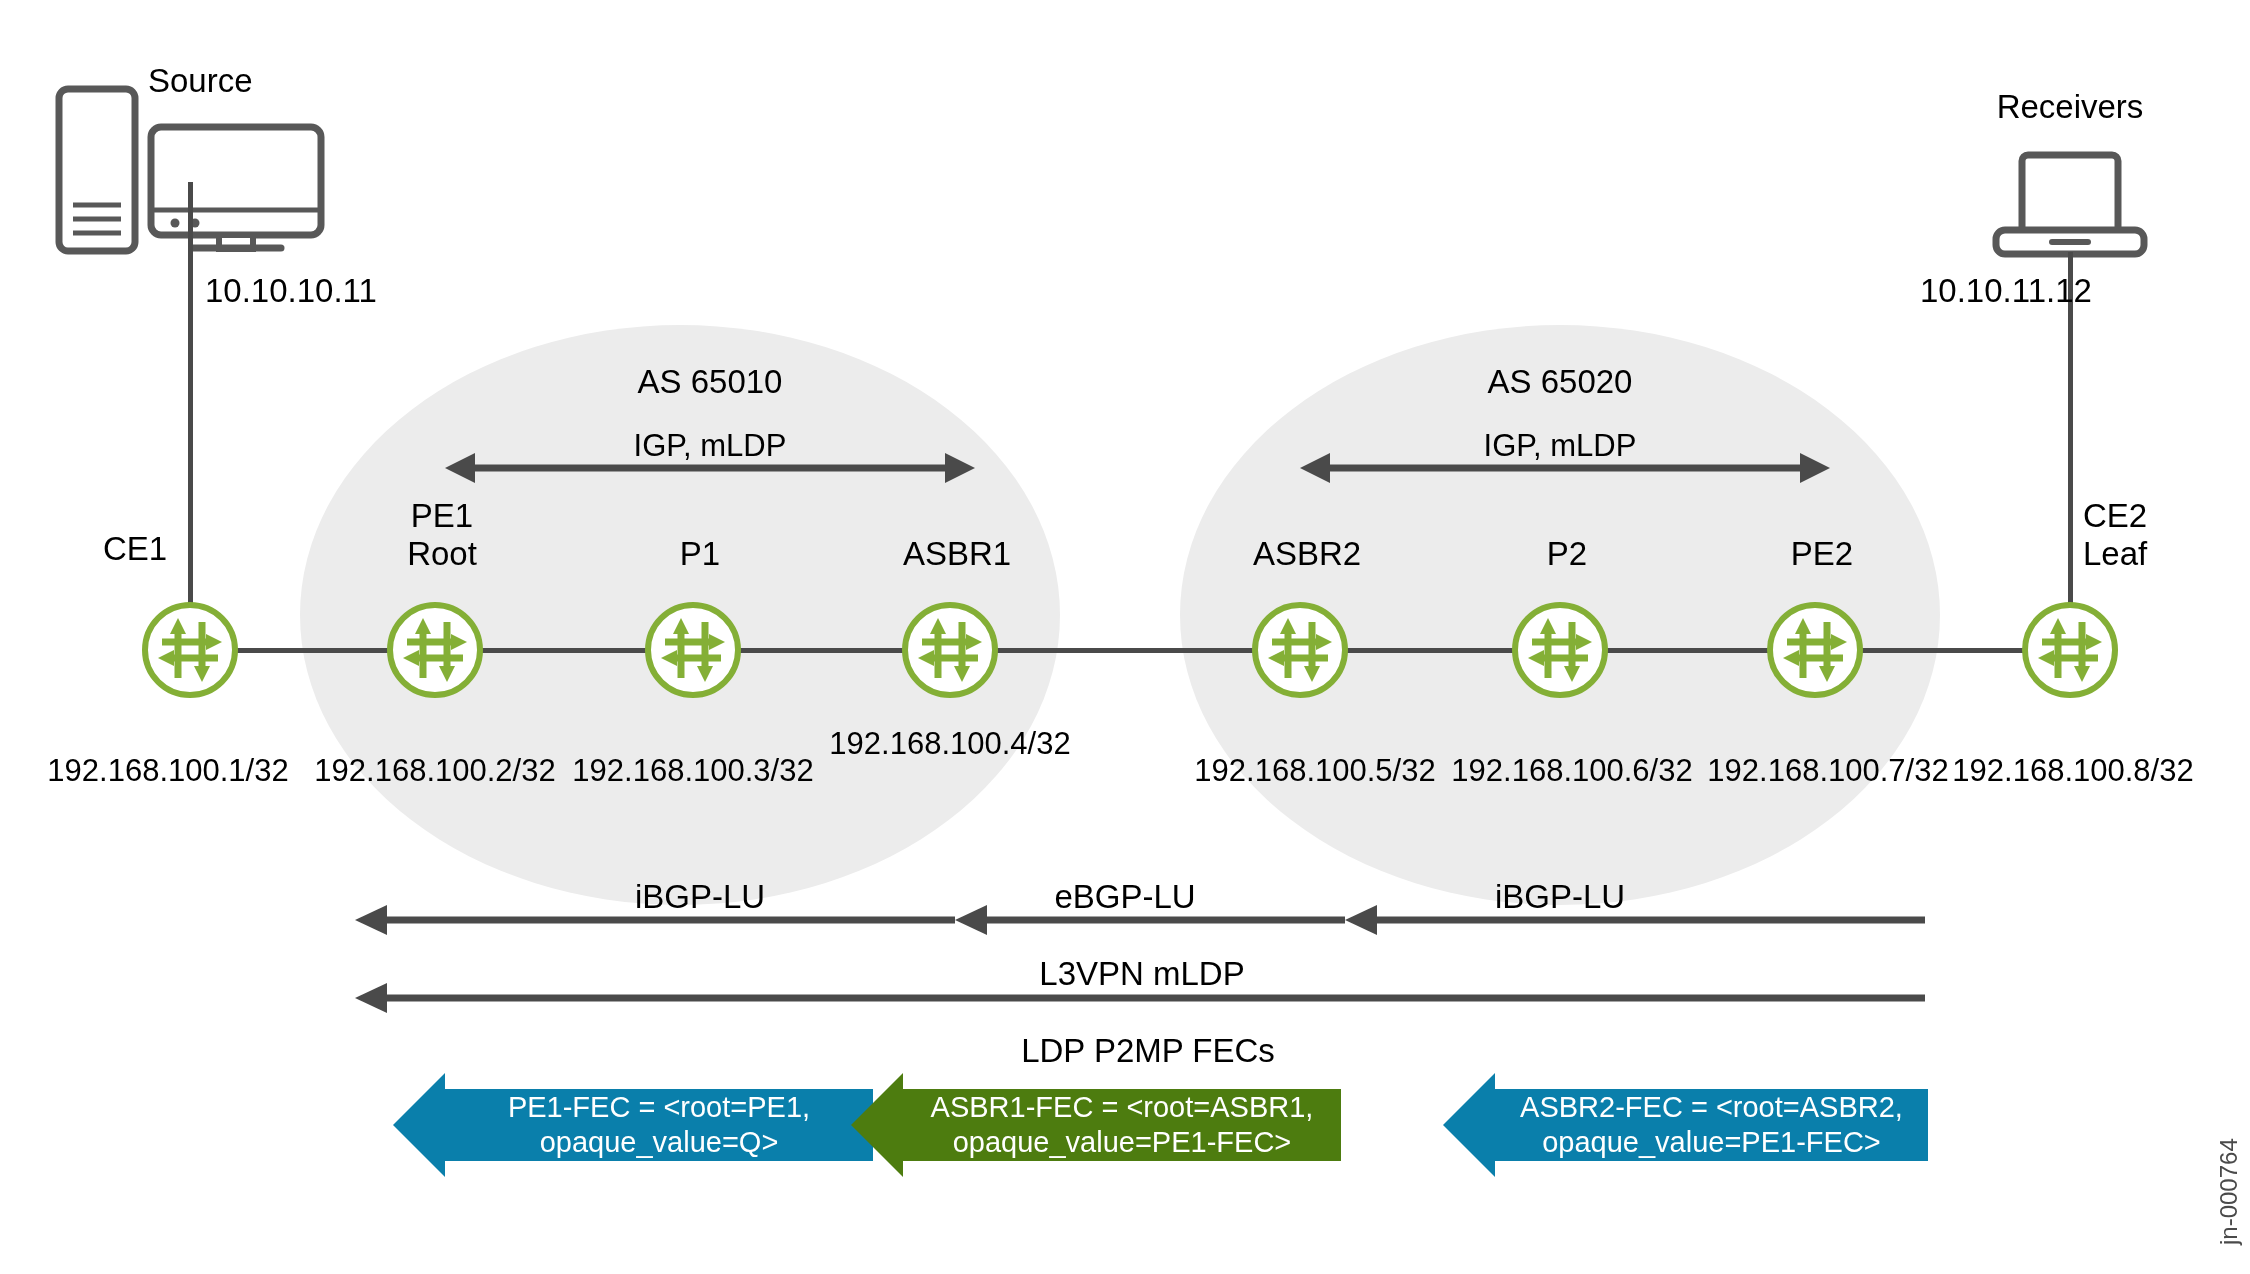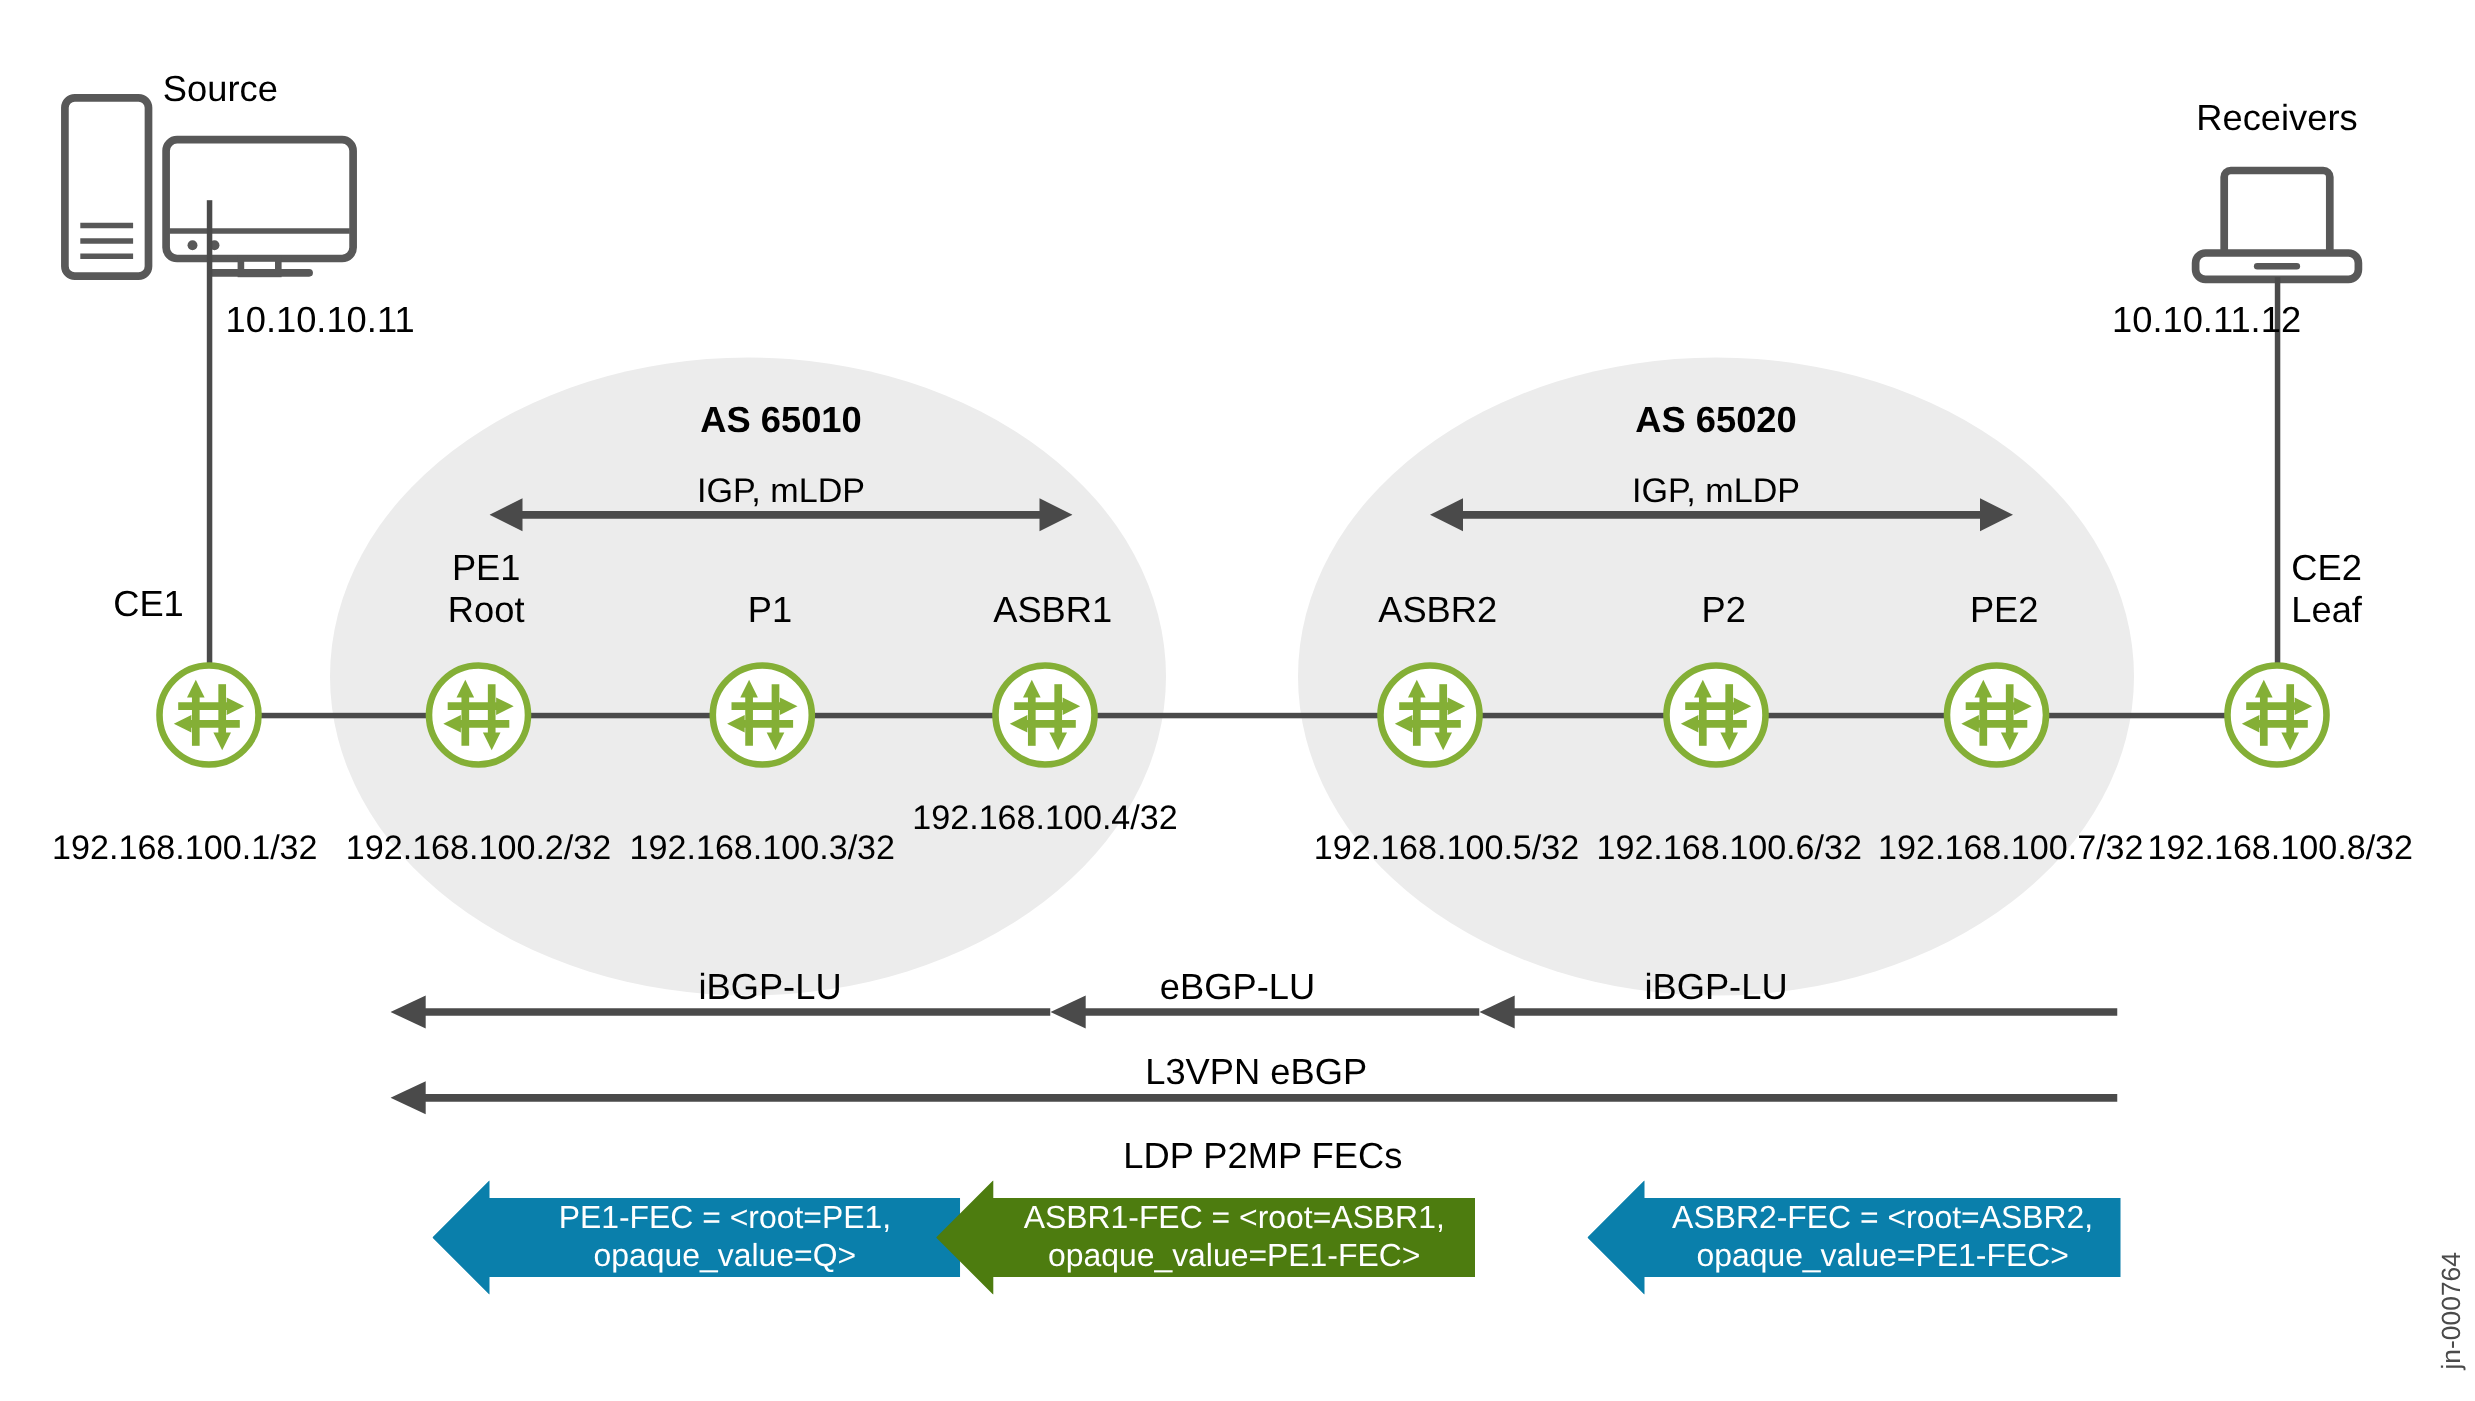--- a/index.html
+++ b/index.html
@@ -3,21 +3,21 @@
 <meta charset="utf-8">
 <style>
   html,body{margin:0;padding:0;background:#ffffff;}
   body{font-family:"Liberation Sans", sans-serif;}
   #stage{position:relative;width:2250px;height:1274px;background:#ffffff;overflow:hidden;border-radius:14px;}
   .abs{position:absolute;}
   .lbl{position:absolute;color:#000000;white-space:nowrap;line-height:1.18;}
   .ctr{transform:translateX(-50%);text-align:center;}
   .t31{font-size:31px;}
   .t33{font-size:33px;}
-  .bold{font-weight:bold;}
+  .bold{font-weight:normal;}
   .ellipse{position:absolute;background:#ececec;border-radius:50%;}
   .node{position:absolute;width:100px;height:100px;transform:translate(-50%,-50%);}
   .wire{position:absolute;background:#4a4a4a;}
   .fecarrow{position:absolute;color:#ffffff;font-size:29px;text-align:center;
             display:flex;align-items:center;justify-content:center;line-height:1.22;}
   .fectext{padding-left:58px;padding-right:6px;}
   #watermark{position:absolute;color:#4a4a4a;font-size:24px;
              transform-origin:left top;transform:rotate(-90deg);white-space:nowrap;}
 </style>
 </head>
@@ -213,21 +213,21 @@
     <line x1="26" y1="20" x2="390" y2="20" stroke="#4a4a4a" stroke-width="7"></line>
     <polygon points="0,20 32,5 32,35" fill="#4a4a4a"></polygon>
   </svg>
 
   <div class="lbl t33 ctr" style="left:1560px;top:878px;">iBGP-LU</div>
   <svg class="abs" style="left:1345px;top:900px;" width="580" height="40" viewBox="0 0 580 40">
     <line x1="26" y1="20" x2="580" y2="20" stroke="#4a4a4a" stroke-width="7"></line>
     <polygon points="0,20 32,5 32,35" fill="#4a4a4a"></polygon>
   </svg>
 
-  <div class="lbl t33 ctr" style="left:1142px;top:955px;">L3VPN eBGP</div>
+  <div class="lbl t33 ctr" style="left:1142px;top:955px;">L3VPN mLDP</div>
   <svg class="abs" style="left:355px;top:978px;" width="1570" height="40" viewBox="0 0 1570 40">
     <line x1="26" y1="20" x2="1570" y2="20" stroke="#4a4a4a" stroke-width="7"></line>
     <polygon points="0,20 32,5 32,35" fill="#4a4a4a"></polygon>
   </svg>
 
   <div class="lbl t33 ctr" style="left:1148px;top:1032px;">LDP P2MP FECs</div>
 
   <div class="fecarrow" style="left:393px;top:1073px;width:480px;height:104px;
               background:#0A7FAB;
               clip-path:polygon(0 50%,52px 0,52px 16px,100% 16px,100% 88px,52px 88px,52px 104px);">

